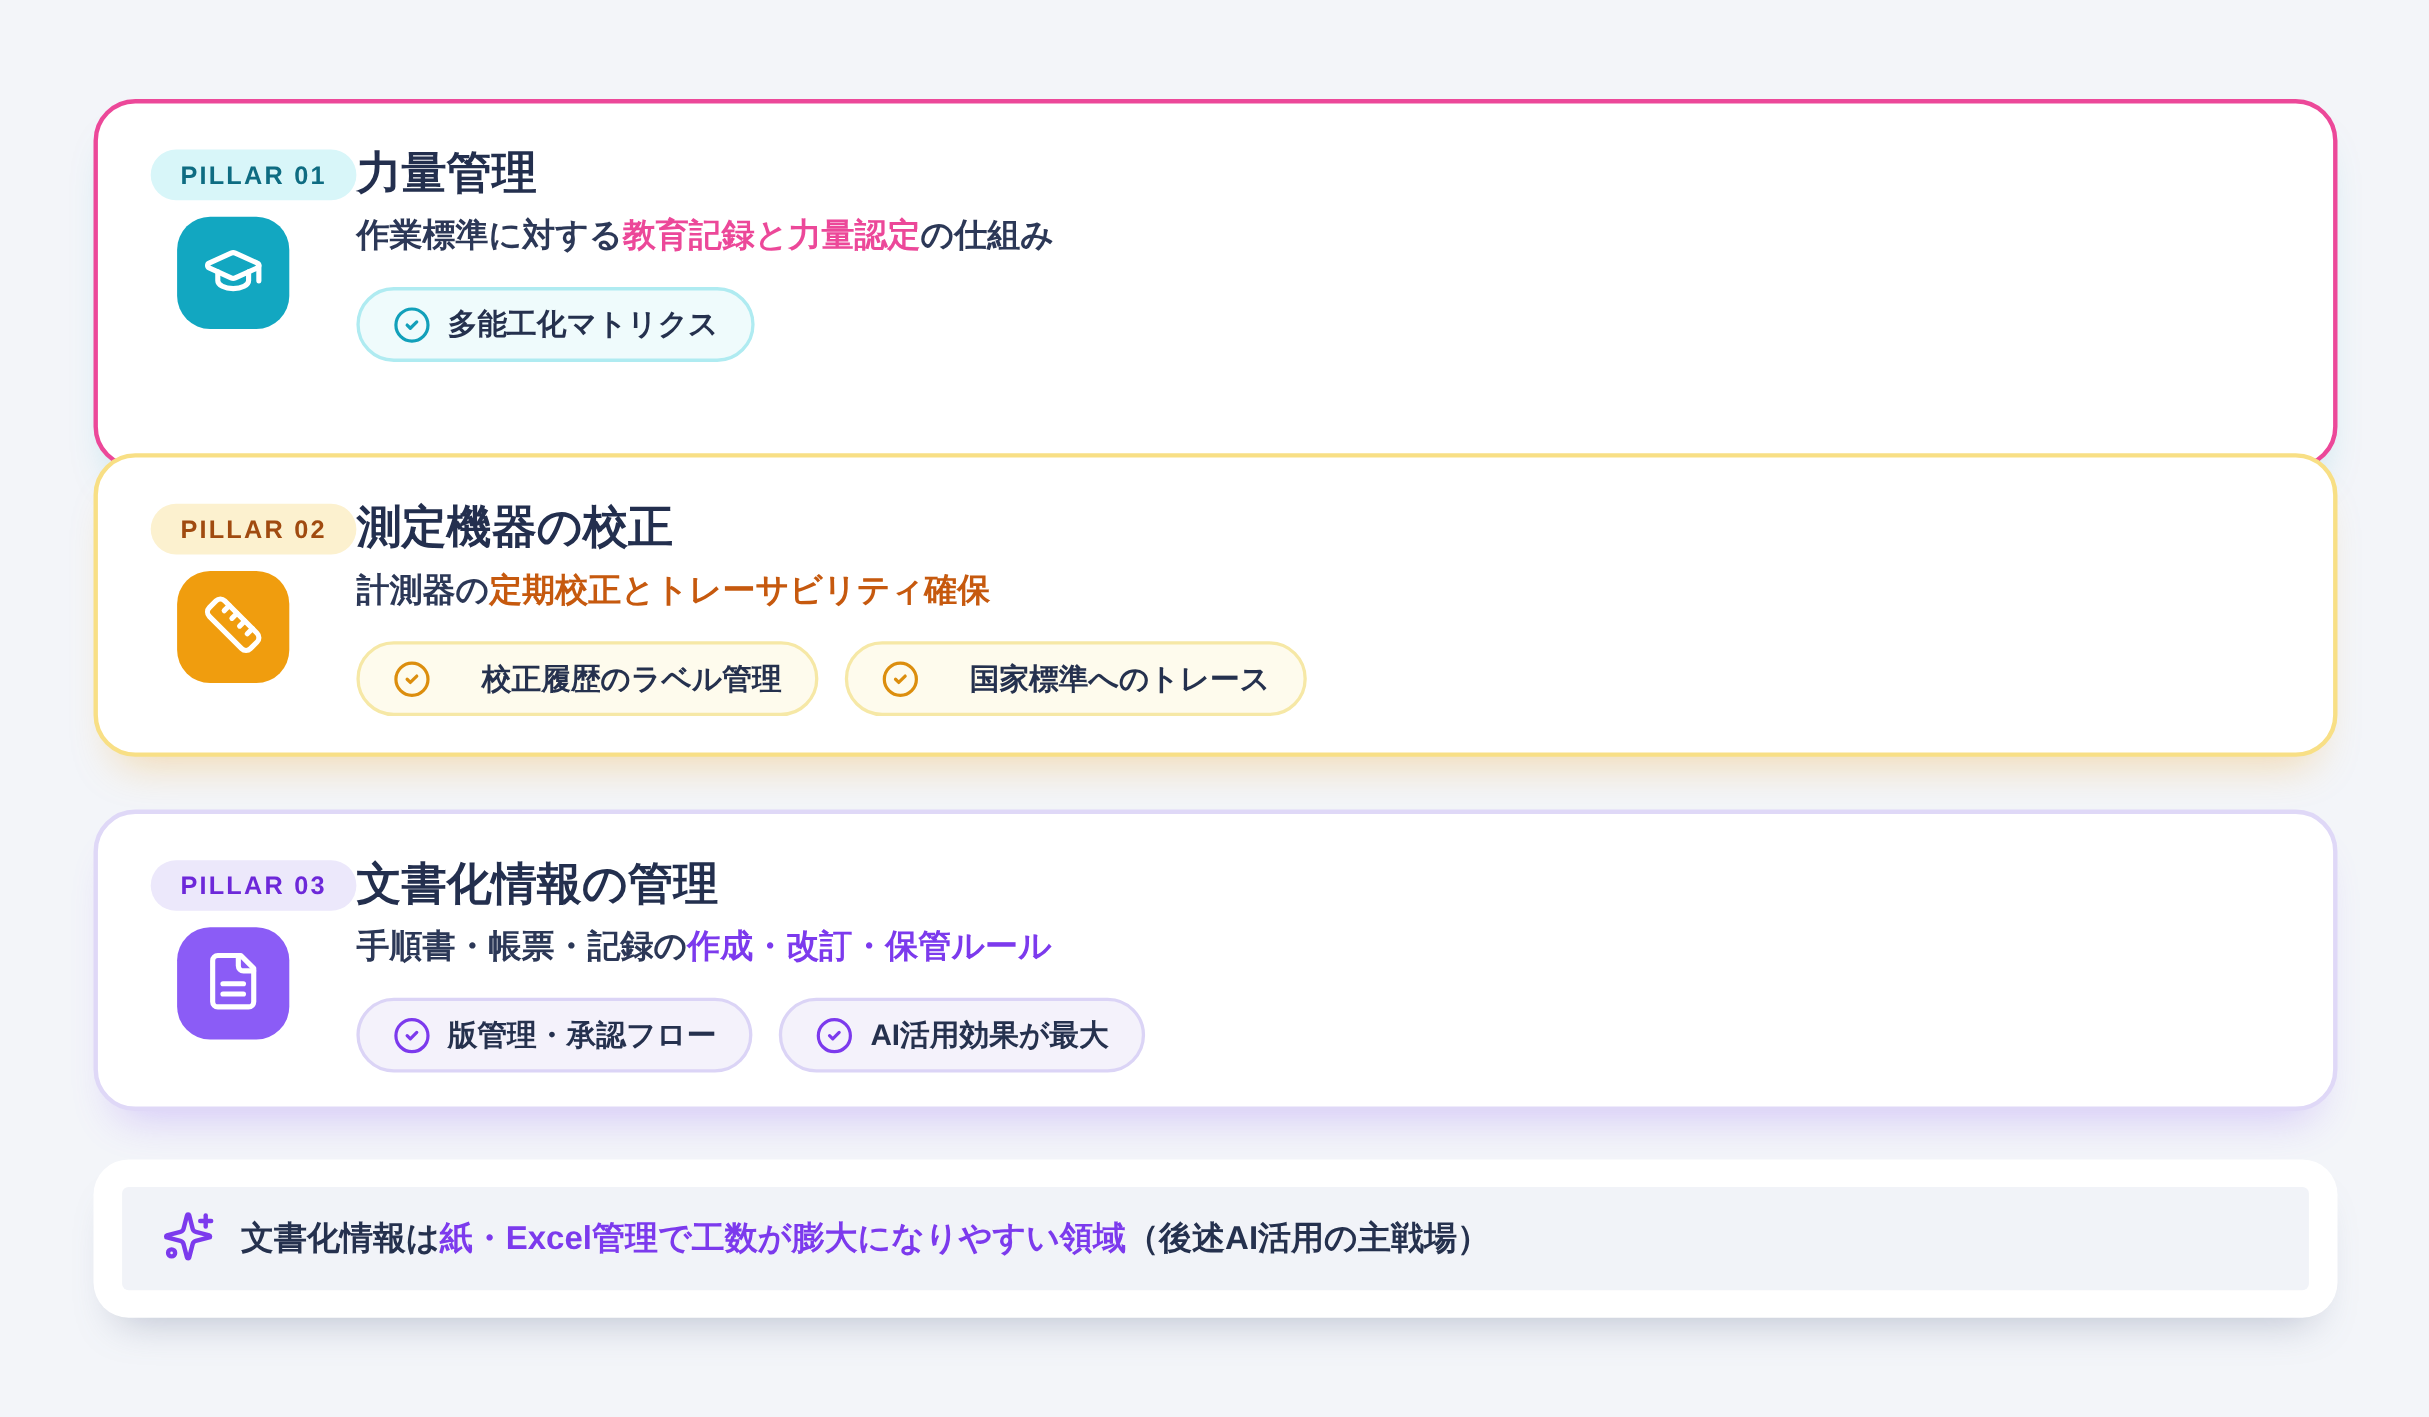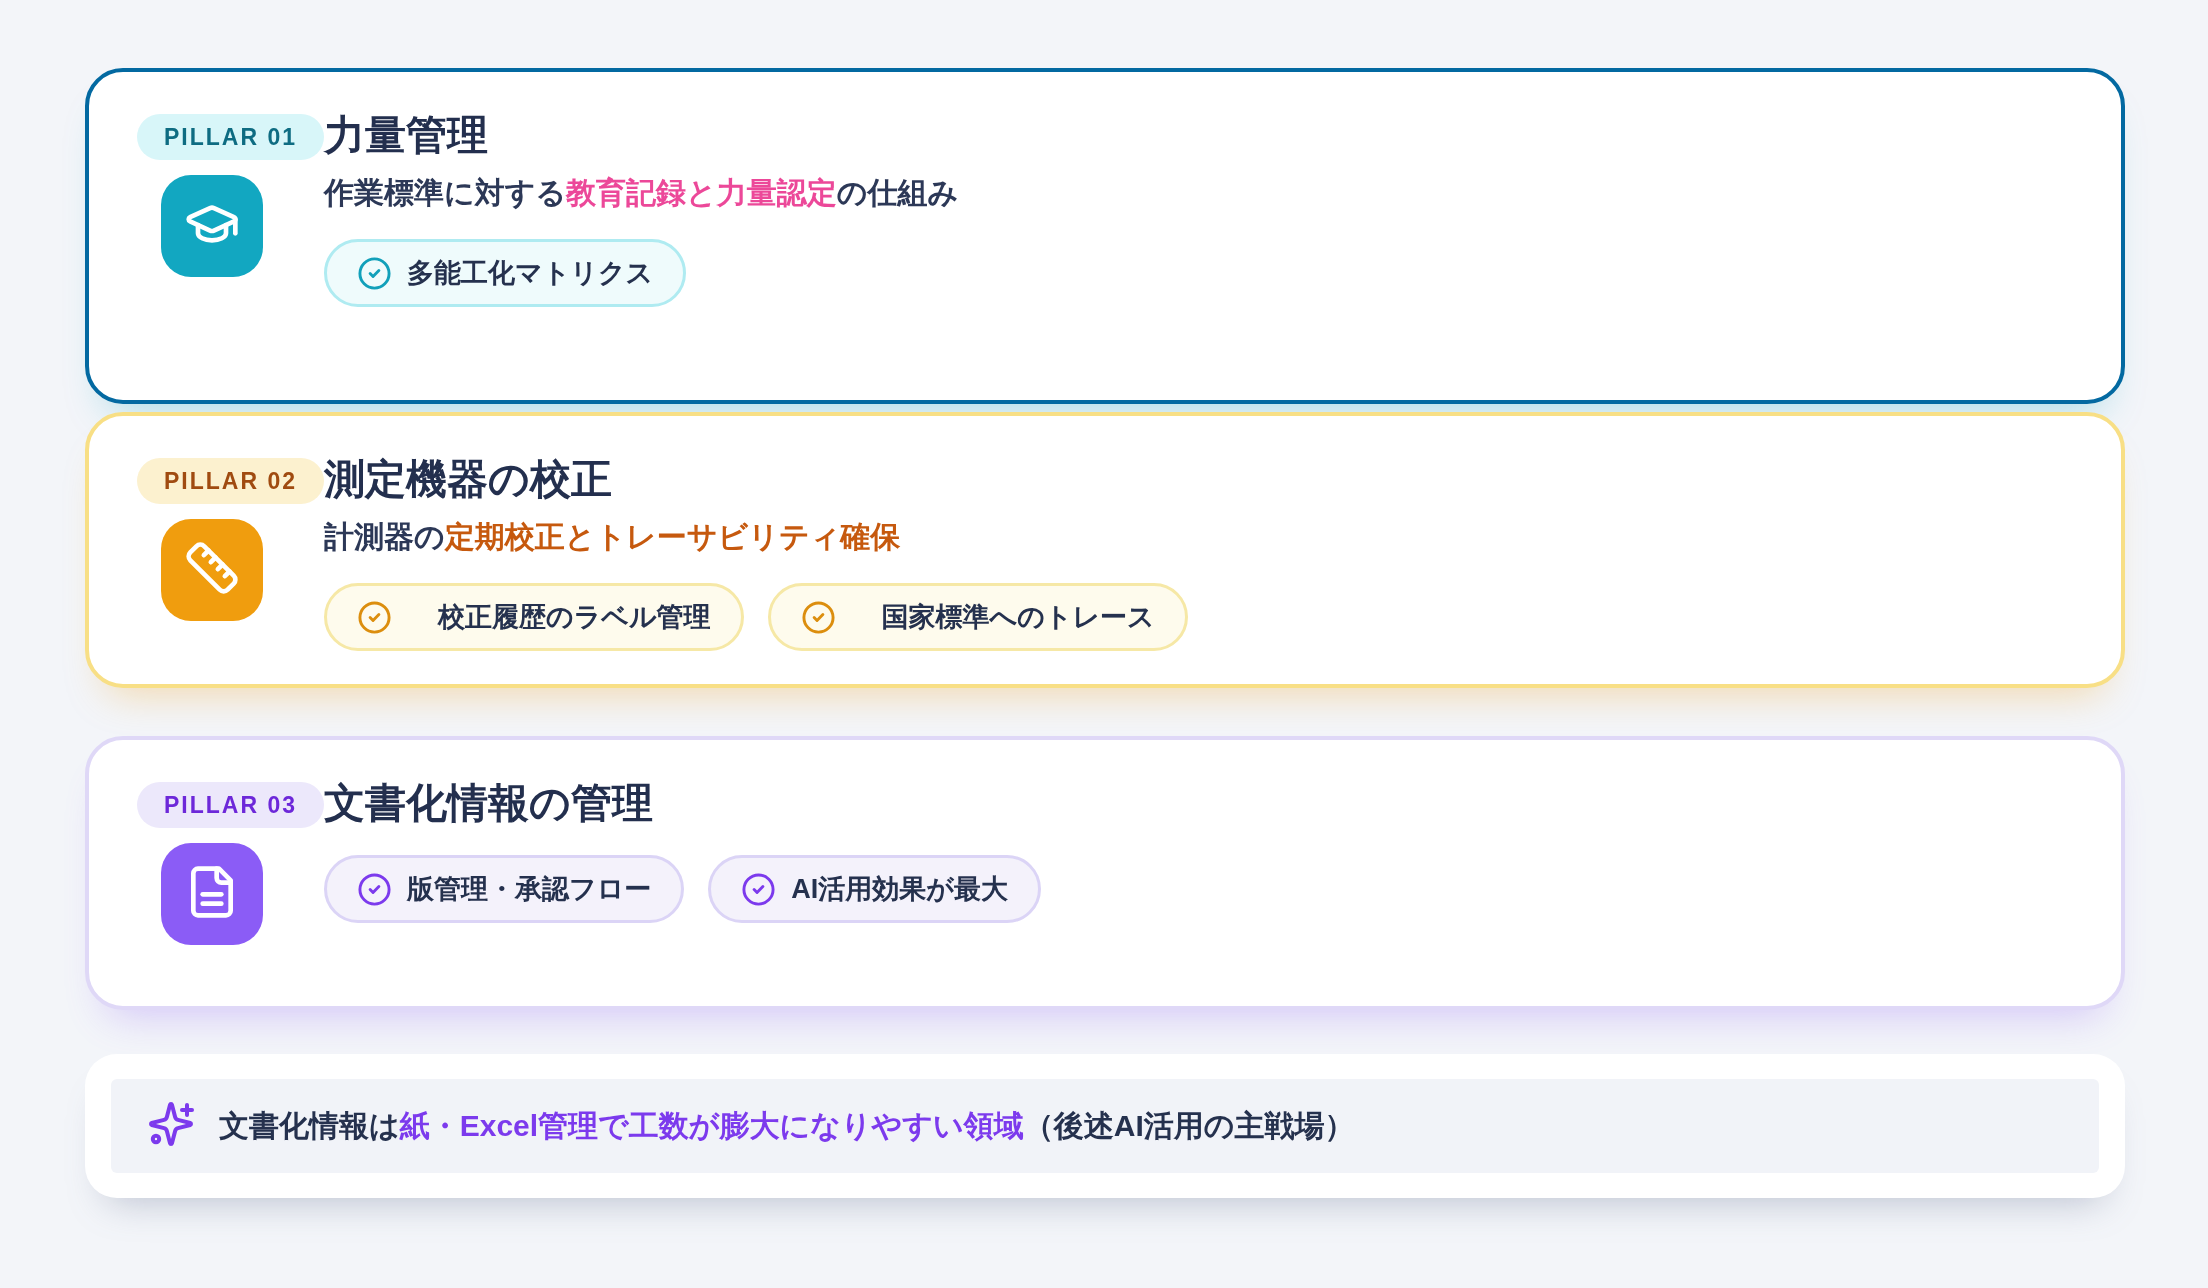--- a/index.html
+++ b/index.html
@@ -9,21 +9,21 @@
     font-family:"Liberation Sans","DejaVu Sans",sans-serif;
     color:#232F4E;
   }
   .canvas { position:absolute; inset:0; }
 
   
   .card {
     position:absolute; left:85px; width:2040px;
     background:#FFFFFF; border-radius:38px;
   }
-  .card.c1 { top:68px;  height:336px; border:4px solid #0369a1; box-shadow:0 26px 40px -22px rgba(18,167,193,.35); }
+  .card.c1 { top:90px;  height:336px; border:4px solid #ec4899; box-shadow:0 26px 40px -22px rgba(18,167,193,.35); }
   .card.c2 { top:412px; height:276px; border:4px solid #F8DF85; box-shadow:0 26px 40px -22px rgba(240,157,14,.35); }
   .card.c3 { top:736px; height:274px; border:4px solid #DFD8F7; box-shadow:0 26px 40px -22px rgba(139,92,246,.32); }
 
   .badge {
     position:absolute; left:48px; top:42px; height:46px;
     display:inline-flex; align-items:center; padding:0 27px;
     border-radius:24px; font-size:23px; font-weight:800; letter-spacing:2px;
   }
   .c1 .badge { background:#D8F6F9; color:#0E6C82; }
   .c2 .badge { background:#FCF1CF; color:#A04B10; }
@@ -154,20 +154,21 @@
         <svg viewBox="0 0 24 24" fill="none" stroke="currentColor" stroke-width="2" stroke-linecap="round" stroke-linejoin="round">
             <path d="M15 2H6a2 2 0 0 0-2 2v16a2 2 0 0 0 2 2h12a2 2 0 0 0 2-2V7Z"></path>
             <path d="M14 2v4a2 2 0 0 0 2 2h4"></path>
             <path d="M16 13H8"></path>
             <path d="M16 17H8"></path>
           </svg>
       </span>
     </div>
     <div class="card-body">
       <h2 class="card-title">文書化情報の管理</h2>
+      <p class="card-sub"><span>手順書・帳票・記録の</span><span class="accent">作成・改訂・保管ルール</span><span></span></p>
       <div class="chips">
         <span class="chip">
           <span class="check">
               <svg viewBox="0 0 24 24" fill="none" stroke="currentColor" stroke-width="2" stroke-linecap="round" stroke-linejoin="round">
                 <circle cx="12" cy="12" r="10"></circle>
                 <path d="m9 12 2 2 4-4"></path>
               </svg>
             </span>
           <span>版管理・承認フロー</span>
         </span>

